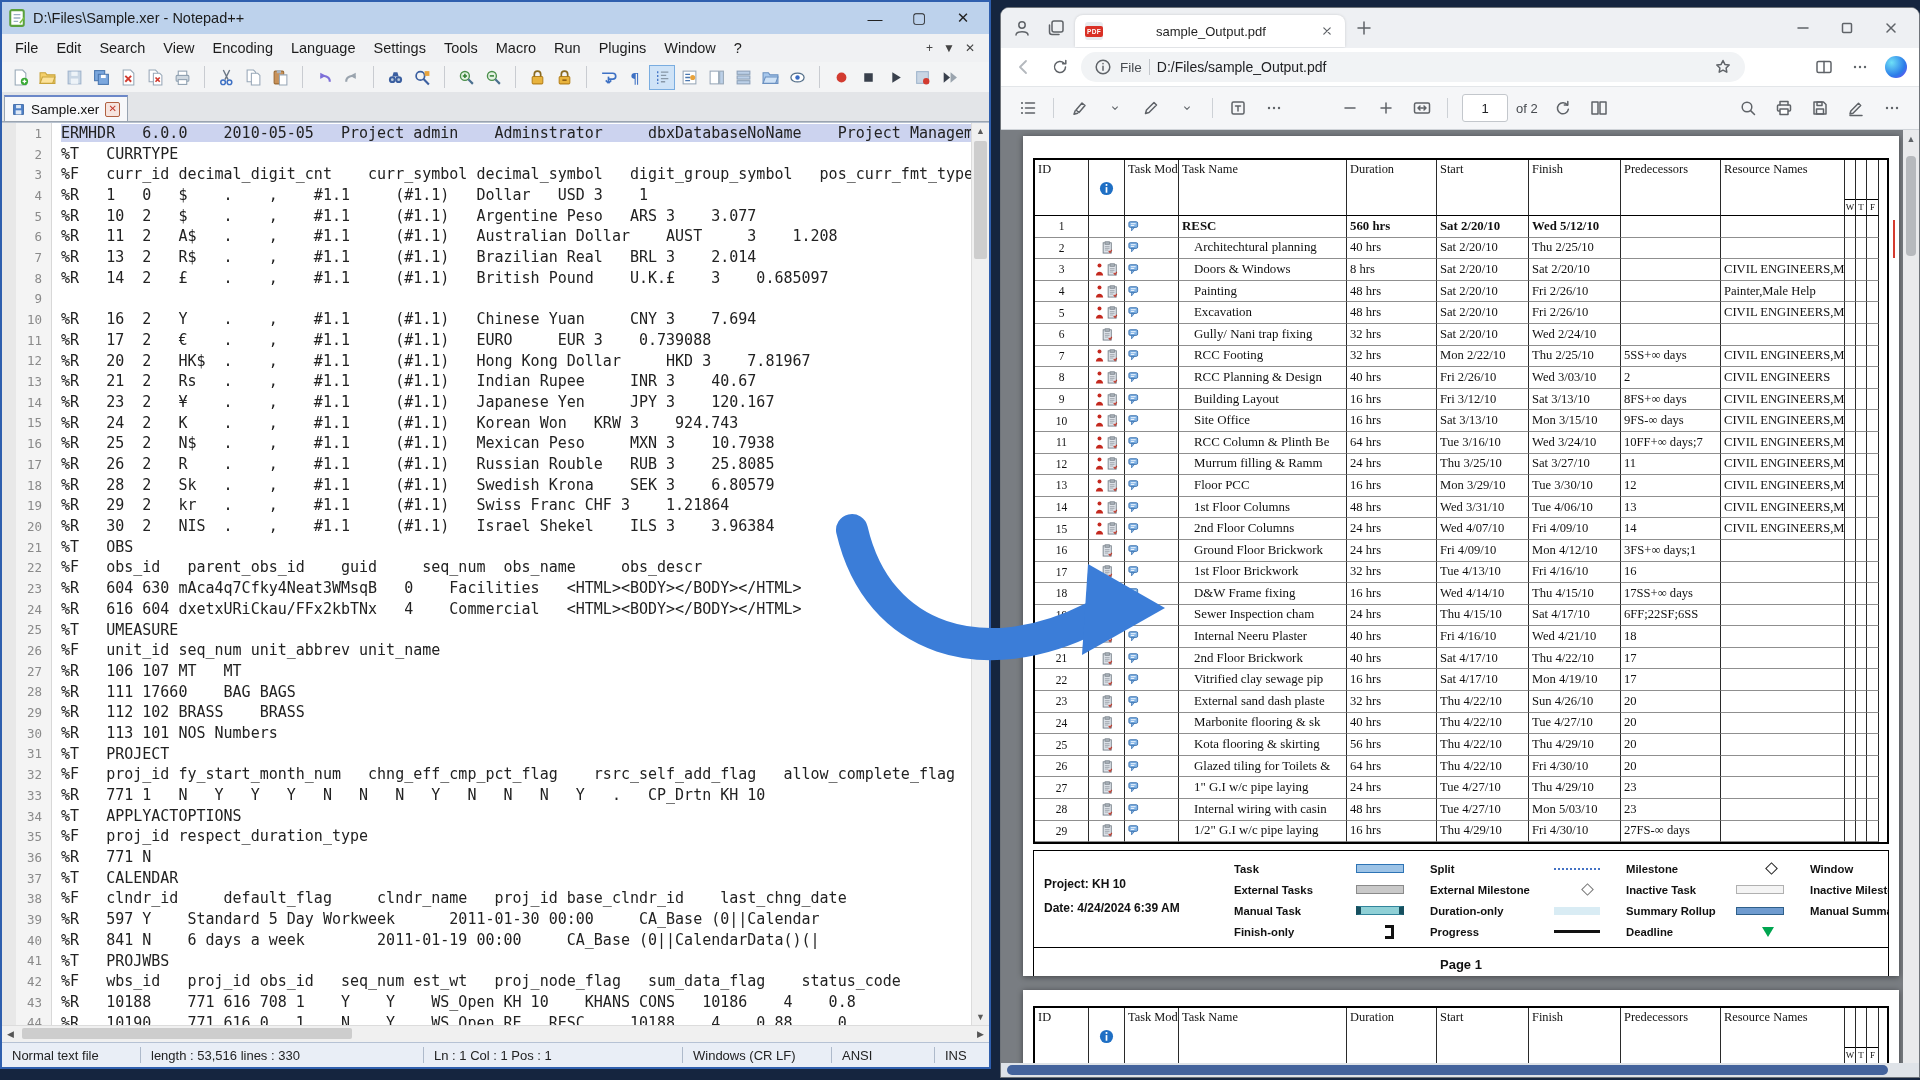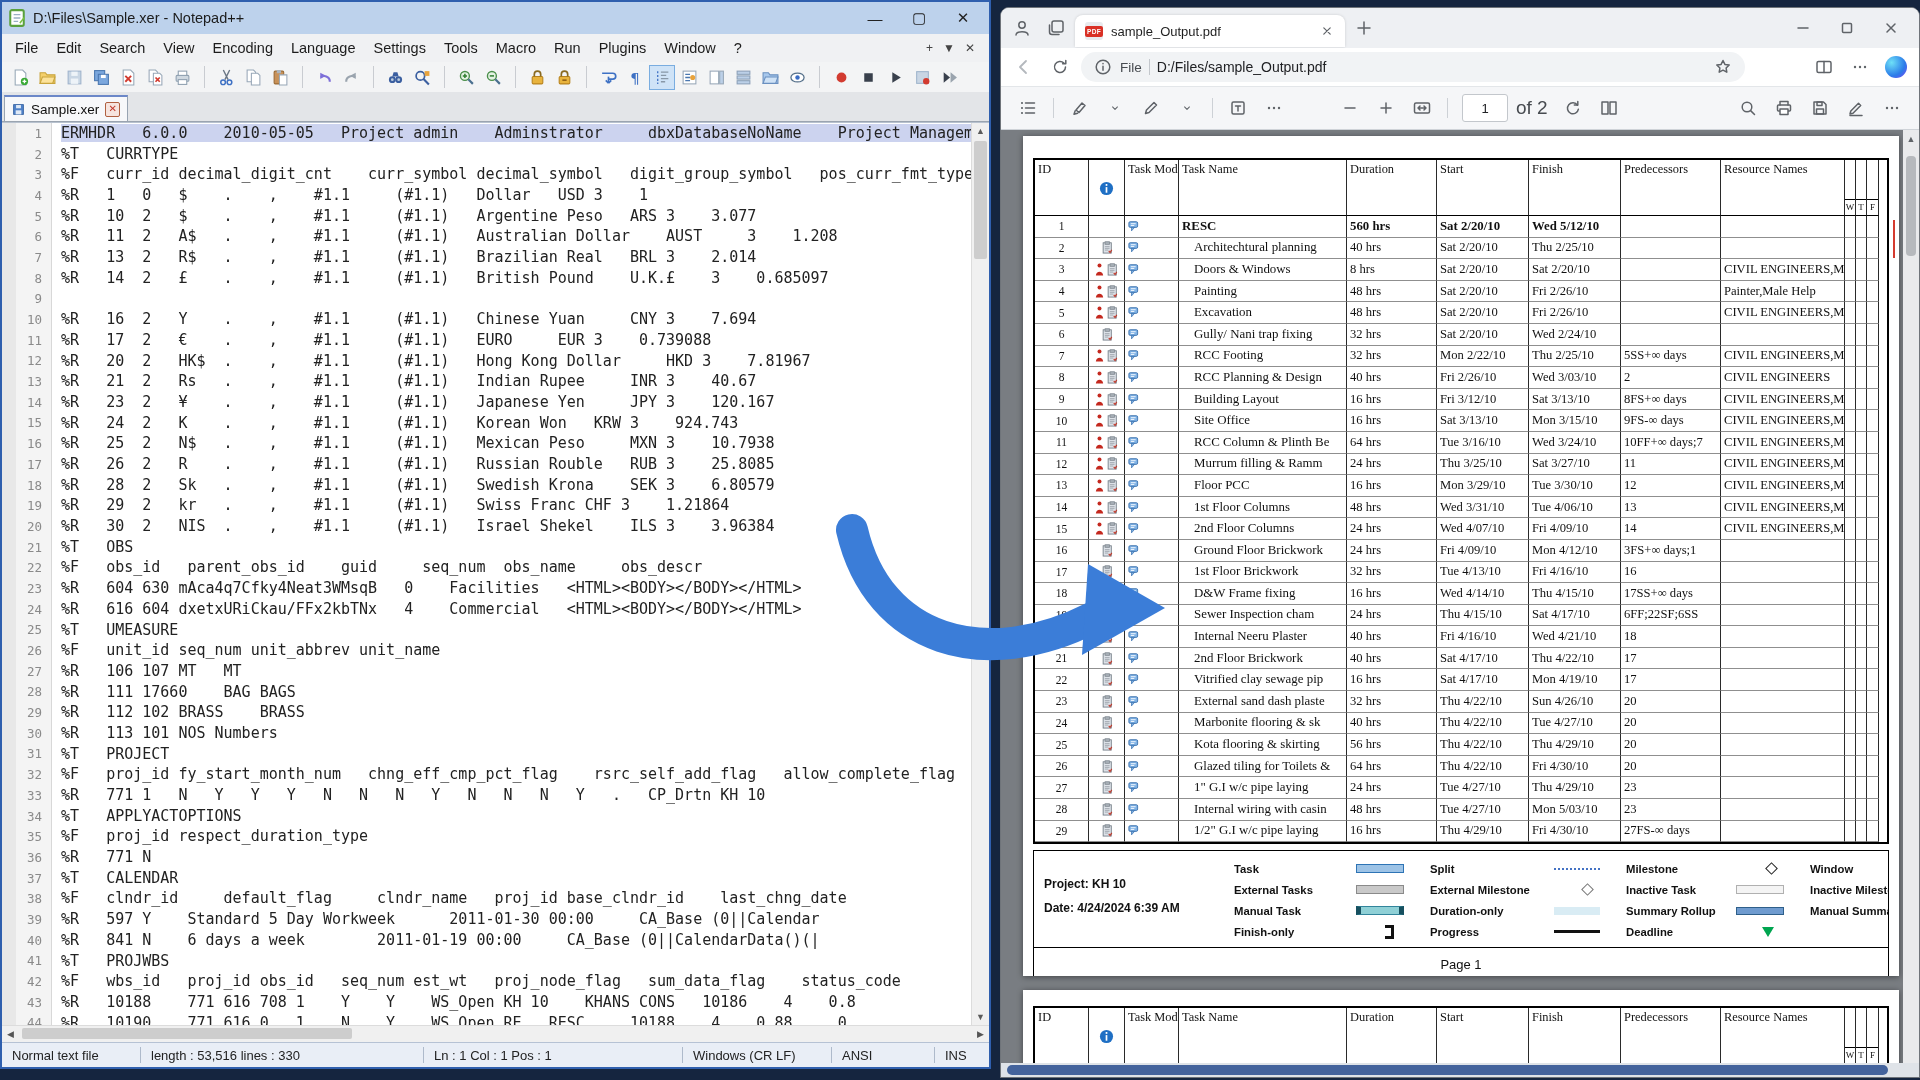--- a/index.html
+++ b/index.html
@@ -40,39 +40,39 @@
   .np-hthumb{position:absolute;left:20px;top:2px;height:11px;width:330px;background:#cdcdcd;border-radius:2px;}
   .np-hscroll .ar{position:absolute;top:0;height:16px;width:17px;color:#555;font-size:9px;display:flex;align-items:center;justify-content:center;}
   .np-status{height:24px;background:#e9eef6;border-top:1px solid #b6c2d4;display:flex;align-items:center;font-size:13px;color:#222;flex:0 0 auto;}
   .np-status .seg{padding:0 10px;border-right:1px solid #aebacb;height:16px;display:flex;align-items:center;white-space:nowrap;}
   .np-status .seg.first{flex:1 1 auto;border-right:1px solid #aebacb;}
 
   
   .edge{position:absolute;left:1000px;top:7px;width:920px;height:1071px;background:#fff;border:1px solid #6f747a;border-radius:9px 9px 0 0;box-sizing:border-box;display:flex;flex-direction:column;overflow:hidden;}
   .e-tabstrip{height:40px;background:#eef0f3;display:flex;align-items:center;padding:0 6px;gap:4px;flex:0 0 auto;}
   .e-round{width:30px;height:30px;border-radius:6px;display:flex;align-items:center;justify-content:center;}
-  .e-tab{height:32px;margin-top:6px;background:#fff;border-radius:8px 8px 0 0;display:flex;align-items:center;gap:8px;padding:0 10px;width:250px;box-shadow:0 0 3px rgba(0,0,0,.15);}
+  .e-tab{height:32px;margin-top:6px;background:#fff;border-radius:8px 8px 0 0;display:flex;align-items:center;gap:8px;padding:0 10px;width:250px;box-shadow:0 0 3px rgba(0,0,0,.15);text-align:center;}
   .e-tab .lbl{font-size:13px;color:#1f1f1f;flex:1;white-space:nowrap;overflow:hidden;}
   .pdfbadge{width:18px;height:18px;border-radius:3px;background:#e8eaed;display:flex;align-items:center;justify-content:center;flex:0 0 auto;}
   .pdfbadge .b{background:#d93025;color:#fff;font-size:6.5px;font-weight:bold;padding:2px 2.5px;border-radius:2px;letter-spacing:.3px;}
   .e-winbtns{display:flex;margin-left:auto;}
   .e-winbtn{width:44px;height:38px;display:flex;align-items:center;justify-content:center;color:#3c4043;}
   .e-addr{height:38px;background:#fff;display:flex;align-items:center;padding:0 8px;gap:6px;border-bottom:1px solid #e3e6e9;flex:0 0 auto;}
   .e-pill{height:30px;background:#f1f3f5;border-radius:15px;display:flex;align-items:center;padding:0 12px;gap:7px;width:640px;}
   .e-pill .scheme{font-size:13.5px;color:#474b50;}
   .e-pill .vr{width:1px;height:16px;background:#c3c7cc;}
   .e-pill .url{font-size:14px;color:#202124;flex:1;white-space:nowrap;overflow:hidden;}
   .e-addr .spring{flex:1;}
   .copilot{width:22px;height:22px;border-radius:50%;background:radial-gradient(circle at 30% 30%,#6ee0f7,#2b7de9 60%,#7a3ff2);}
   .e-pdfbar{height:42px;background:#f5f6f8;border-bottom:1px solid #cfd3d8;display:flex;align-items:center;padding:0 10px;gap:2px;flex:0 0 auto;}
   .pb-btn{height:30px;min-width:30px;border-radius:4px;display:flex;align-items:center;justify-content:center;padding:0 2px;}
   .pb-sep{width:1px;height:20px;background:#cdd1d6;margin:0 6px;}
   .pb-group-c{display:flex;align-items:center;margin-left:40px;gap:2px;}
   .pagebox{width:44px;height:26px;background:#fff;border:1px solid #c3c7cc;border-radius:3px;font-size:13px;color:#202124;display:flex;align-items:center;justify-content:center;margin:0 6px;}
-  .ofpages{font-size:19px;color:#474b50;margin-right:6px;white-space:nowrap;}
+  .ofpages{font-size:13px;color:#474b50;margin-right:6px;white-space:nowrap;}
   .pb-right{margin-left:auto;display:flex;align-items:center;gap:2px;}
   .e-canvas{flex:1 1 auto;background:#797d82;position:relative;overflow:hidden;}
   .e-vscroll{position:absolute;right:0;top:0;bottom:0;width:16px;background:#e9eaec;}
   .e-vthumb{position:absolute;left:3px;right:3px;top:26px;height:100px;background:#b6b9bd;border-radius:4px;}
   .e-vup{position:absolute;top:4px;left:0;right:0;text-align:center;color:#5f6368;font-size:9px;}
   .e-hscroll{height:14px;background:#dfe3e8;position:relative;flex:0 0 auto;}
   .e-hthumb{position:absolute;left:6px;top:2px;height:10px;width:96%;background:#44639c;border-radius:5px;}
 
   .page{position:absolute;left:22px;width:876px;background:#fff;box-shadow:0 1px 6px rgba(0,0,0,.45);}
   .page1{top:6px;height:840px;overflow:hidden;}
@@ -107,21 +107,21 @@
   .sw-milestone{width:7px;height:7px;border:1px solid #222;transform:rotate(45deg);background:#fff;margin-right:8px;}
   .sw-external-task{width:46px;height:7px;background:#c9c9c9;border:1px solid #8a8a8a;}
   .sw-external-milestone{width:7px;height:7px;border:1px solid #777;transform:rotate(45deg);background:#fff;margin-right:8px;}
   .sw-inactive-task{width:46px;height:7px;background:#f4f4f4;border:1px solid #b0b0b0;}
   .sw-manual-task{width:38px;height:7px;background:#8fd0d6;border-top:1px solid #31849b;border-bottom:1px solid #31849b;border-left:5px solid #17505f;border-right:5px solid #17505f;}
   .sw-duration-only{width:46px;height:8px;background:#d9ecf4;}
   .sw-summary-rollup{width:46px;height:6px;background:#6f9bcf;border:1px solid #2e5f8a;}
   .sw-finish-only{width:6px;height:8px;border-right:3px solid #111;border-top:3px solid #111;border-bottom:3px solid #111;margin-right:10px;}
   .sw-progress{width:46px;height:3px;background:#111;}
   .sw-deadline{width:0;height:0;border-left:6px solid transparent;border-right:6px solid transparent;border-top:10px solid #00A550;margin-right:10px;}
-  .pagefoot{margin:0 10px;border:1.6px solid #000;border-top:none;height:32px;display:flex;align-items:center;justify-content:center;font-size:13px;color:#111;}
+  .pagefoot{margin:0 10px;border:1.6px solid #000;border-top:none;height:32px;display:flex;align-items:center;justify-content:center;font-size:13px;color:#111;font-weight:bold;}
 
   
   .arrowsvg{position:absolute;left:0;top:0;width:1920px;height:1080px;pointer-events:none;z-index:60;}
 </style>
 </head>
 <body>
 
 <div class="stage">
 
   <section class="np">

